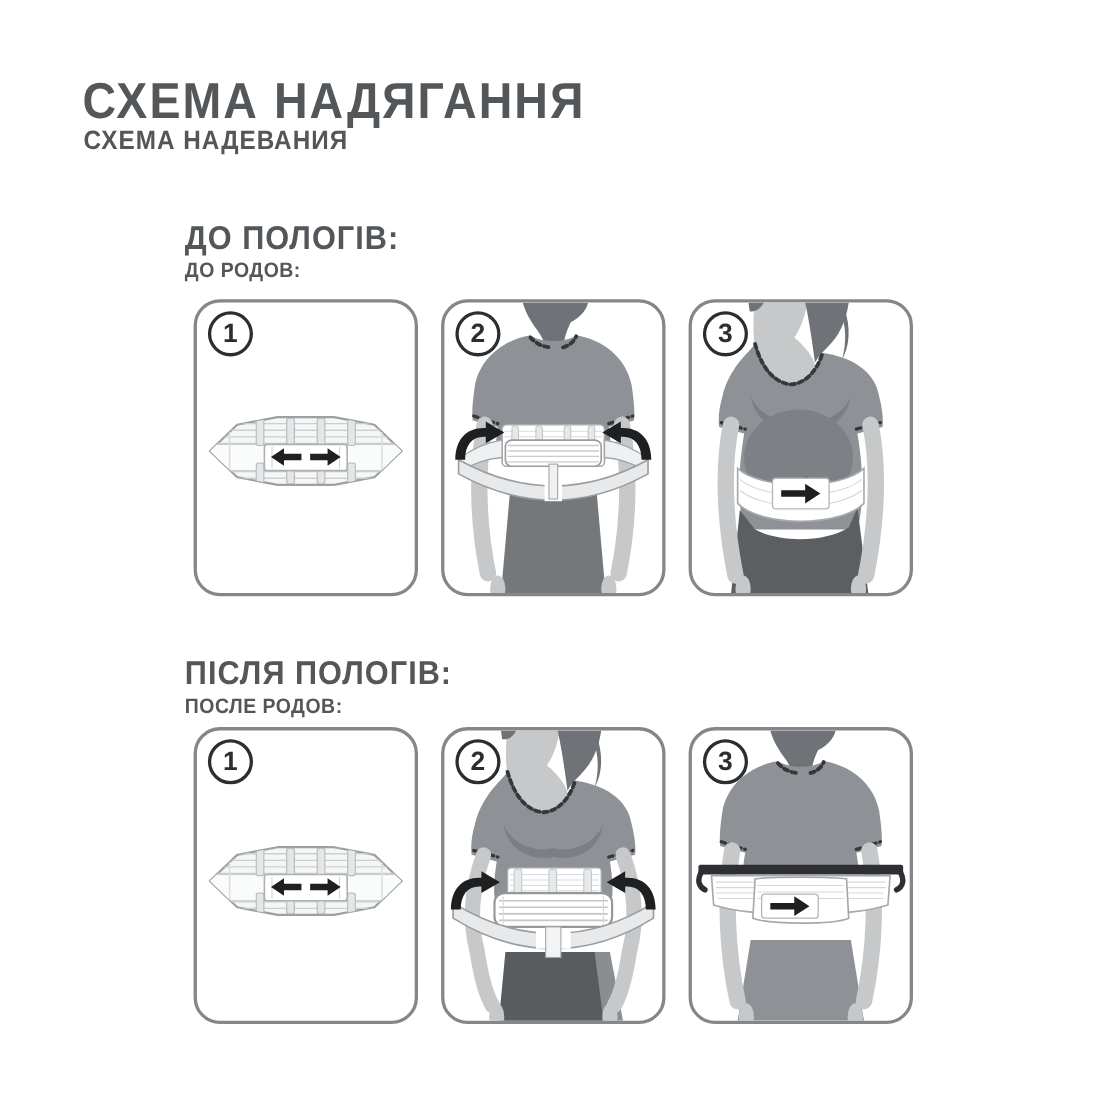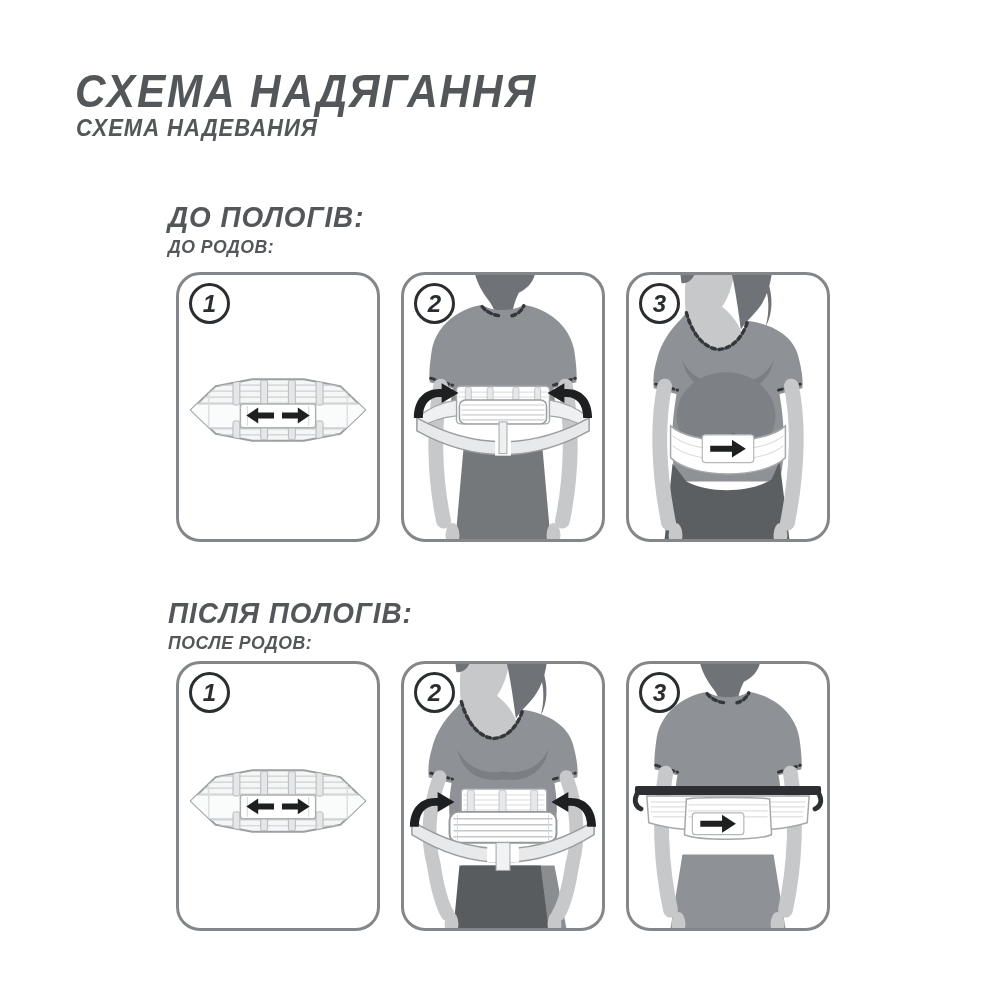--- a/index.html
+++ b/index.html
@@ -1,17 +1,17 @@
 <!DOCTYPE html>
 <html><head>
 <meta charset="utf-8">
 <style>
   html,body{margin:0;padding:0;background:#ffffff;}
   .page{position:relative;width:1000px;height:984px;background:#fff;overflow:hidden;
-        font-family:"Liberation Sans", sans-serif;color:#54575a;font-style:italic;}
+        font-family:"Liberation Sans", sans-serif;color:#54575a;}
   .title{position:absolute;left:75px;top:64px;font-size:46px;font-weight:700;
          letter-spacing:2px;transform:scaleX(.92);transform-origin:left top;white-space:nowrap;}
   .subtitle{position:absolute;left:76px;top:114px;font-size:24px;font-weight:700;
             letter-spacing:1px;transform:scaleX(.92);transform-origin:left top;white-space:nowrap;}
   .sec-heading{position:absolute;left:168px;font-size:30px;font-weight:700;letter-spacing:1px;
                transform:scaleX(.93);transform-origin:left top;white-space:nowrap;}
   .sec-subheading{position:absolute;left:168px;font-size:19px;font-weight:700;letter-spacing:.5px;
                   transform:scaleX(.93);transform-origin:left top;white-space:nowrap;}
   .panels{position:absolute;left:176px;display:flex;gap:21px;}
   .panel{position:relative;width:198px;height:264px;background:#fff;

